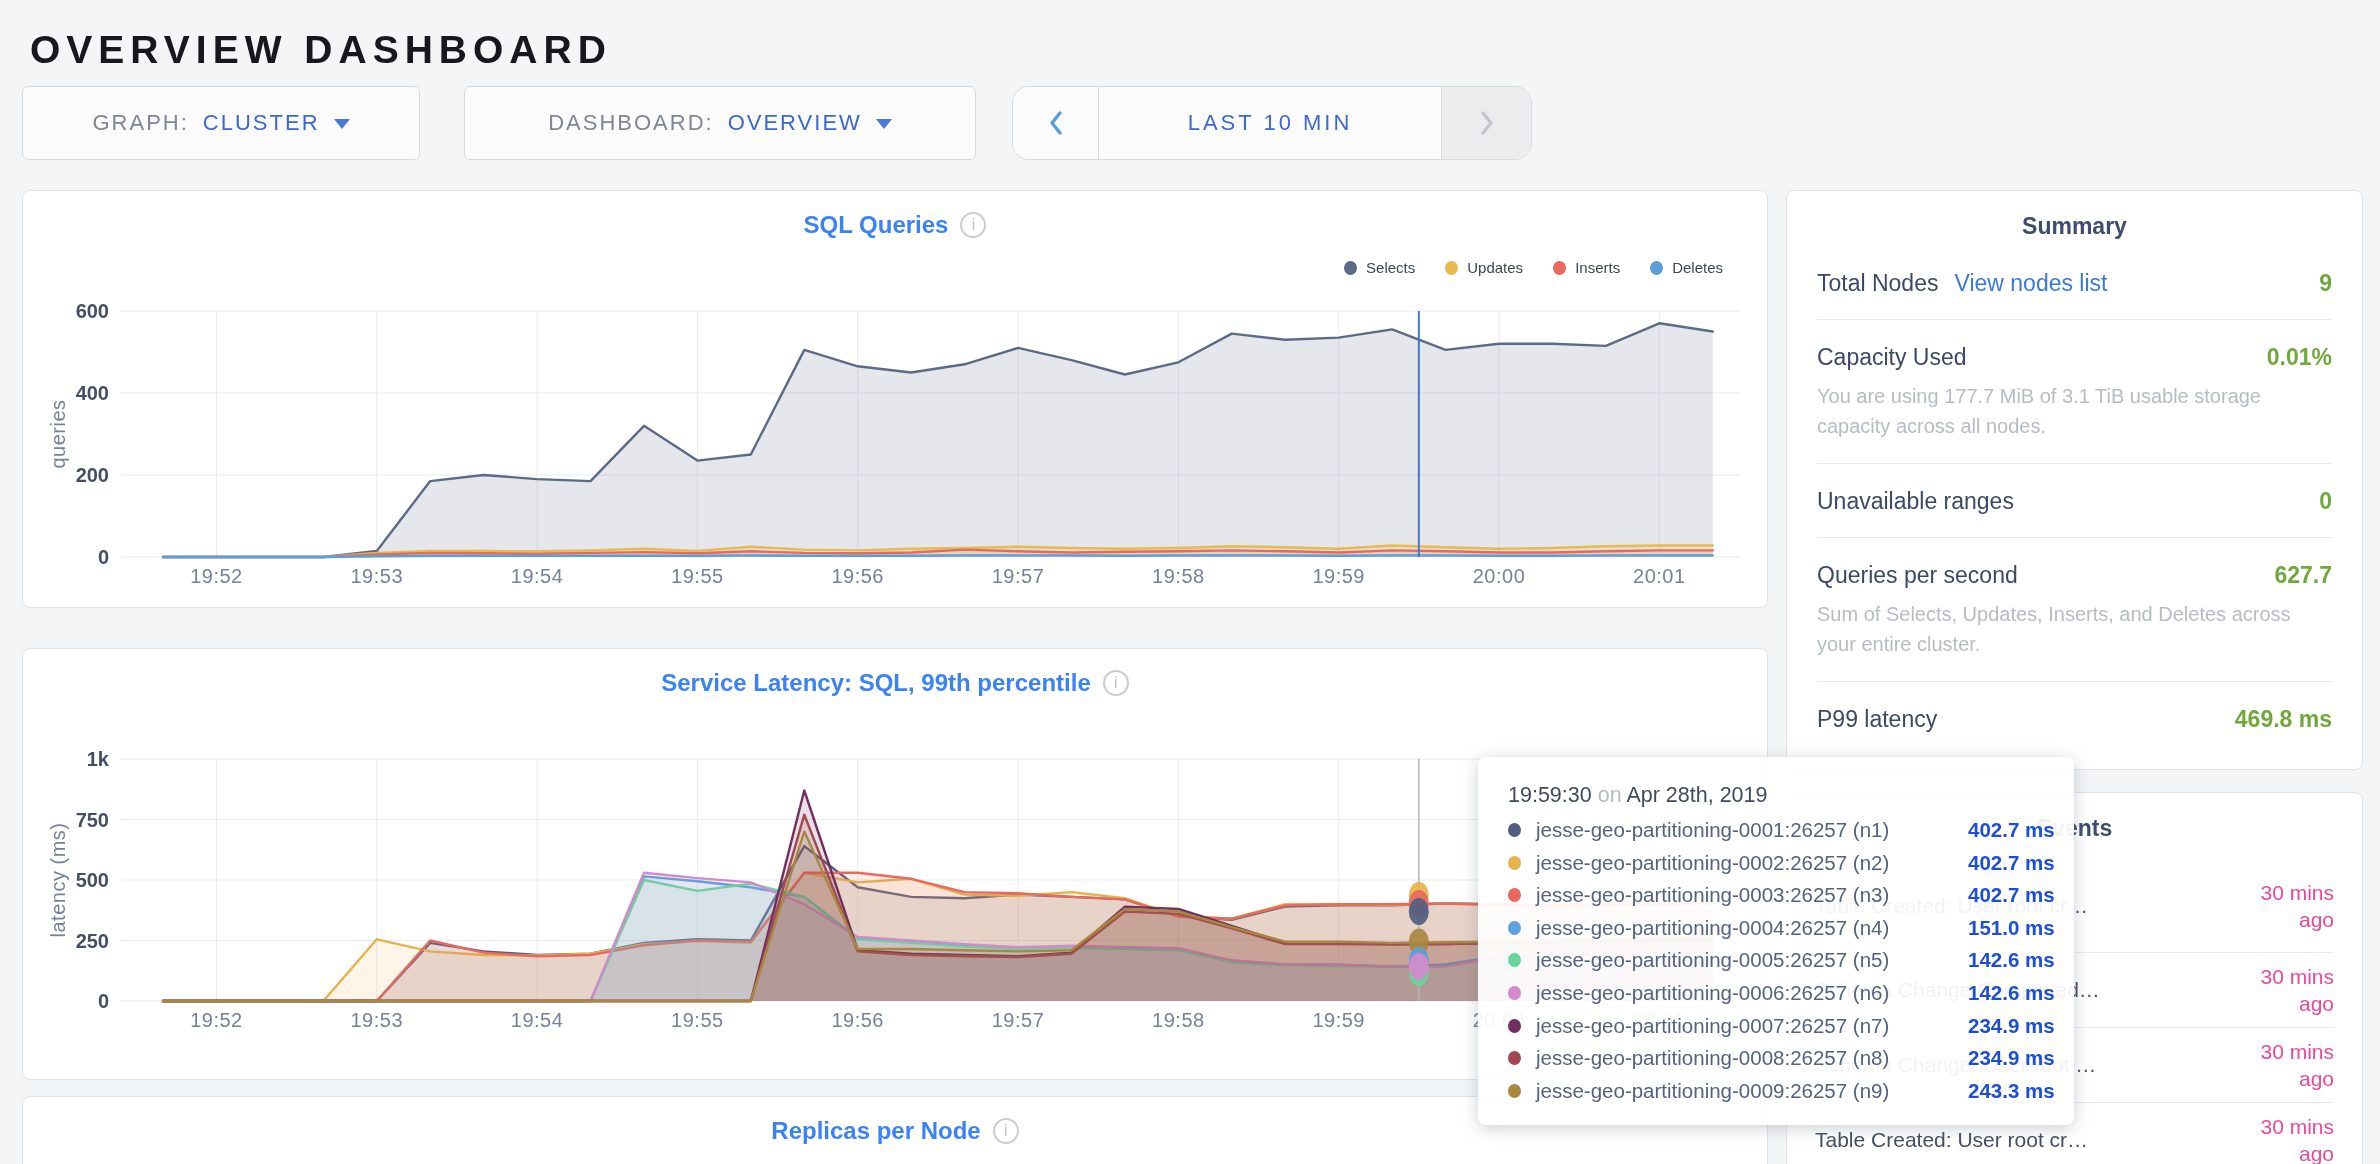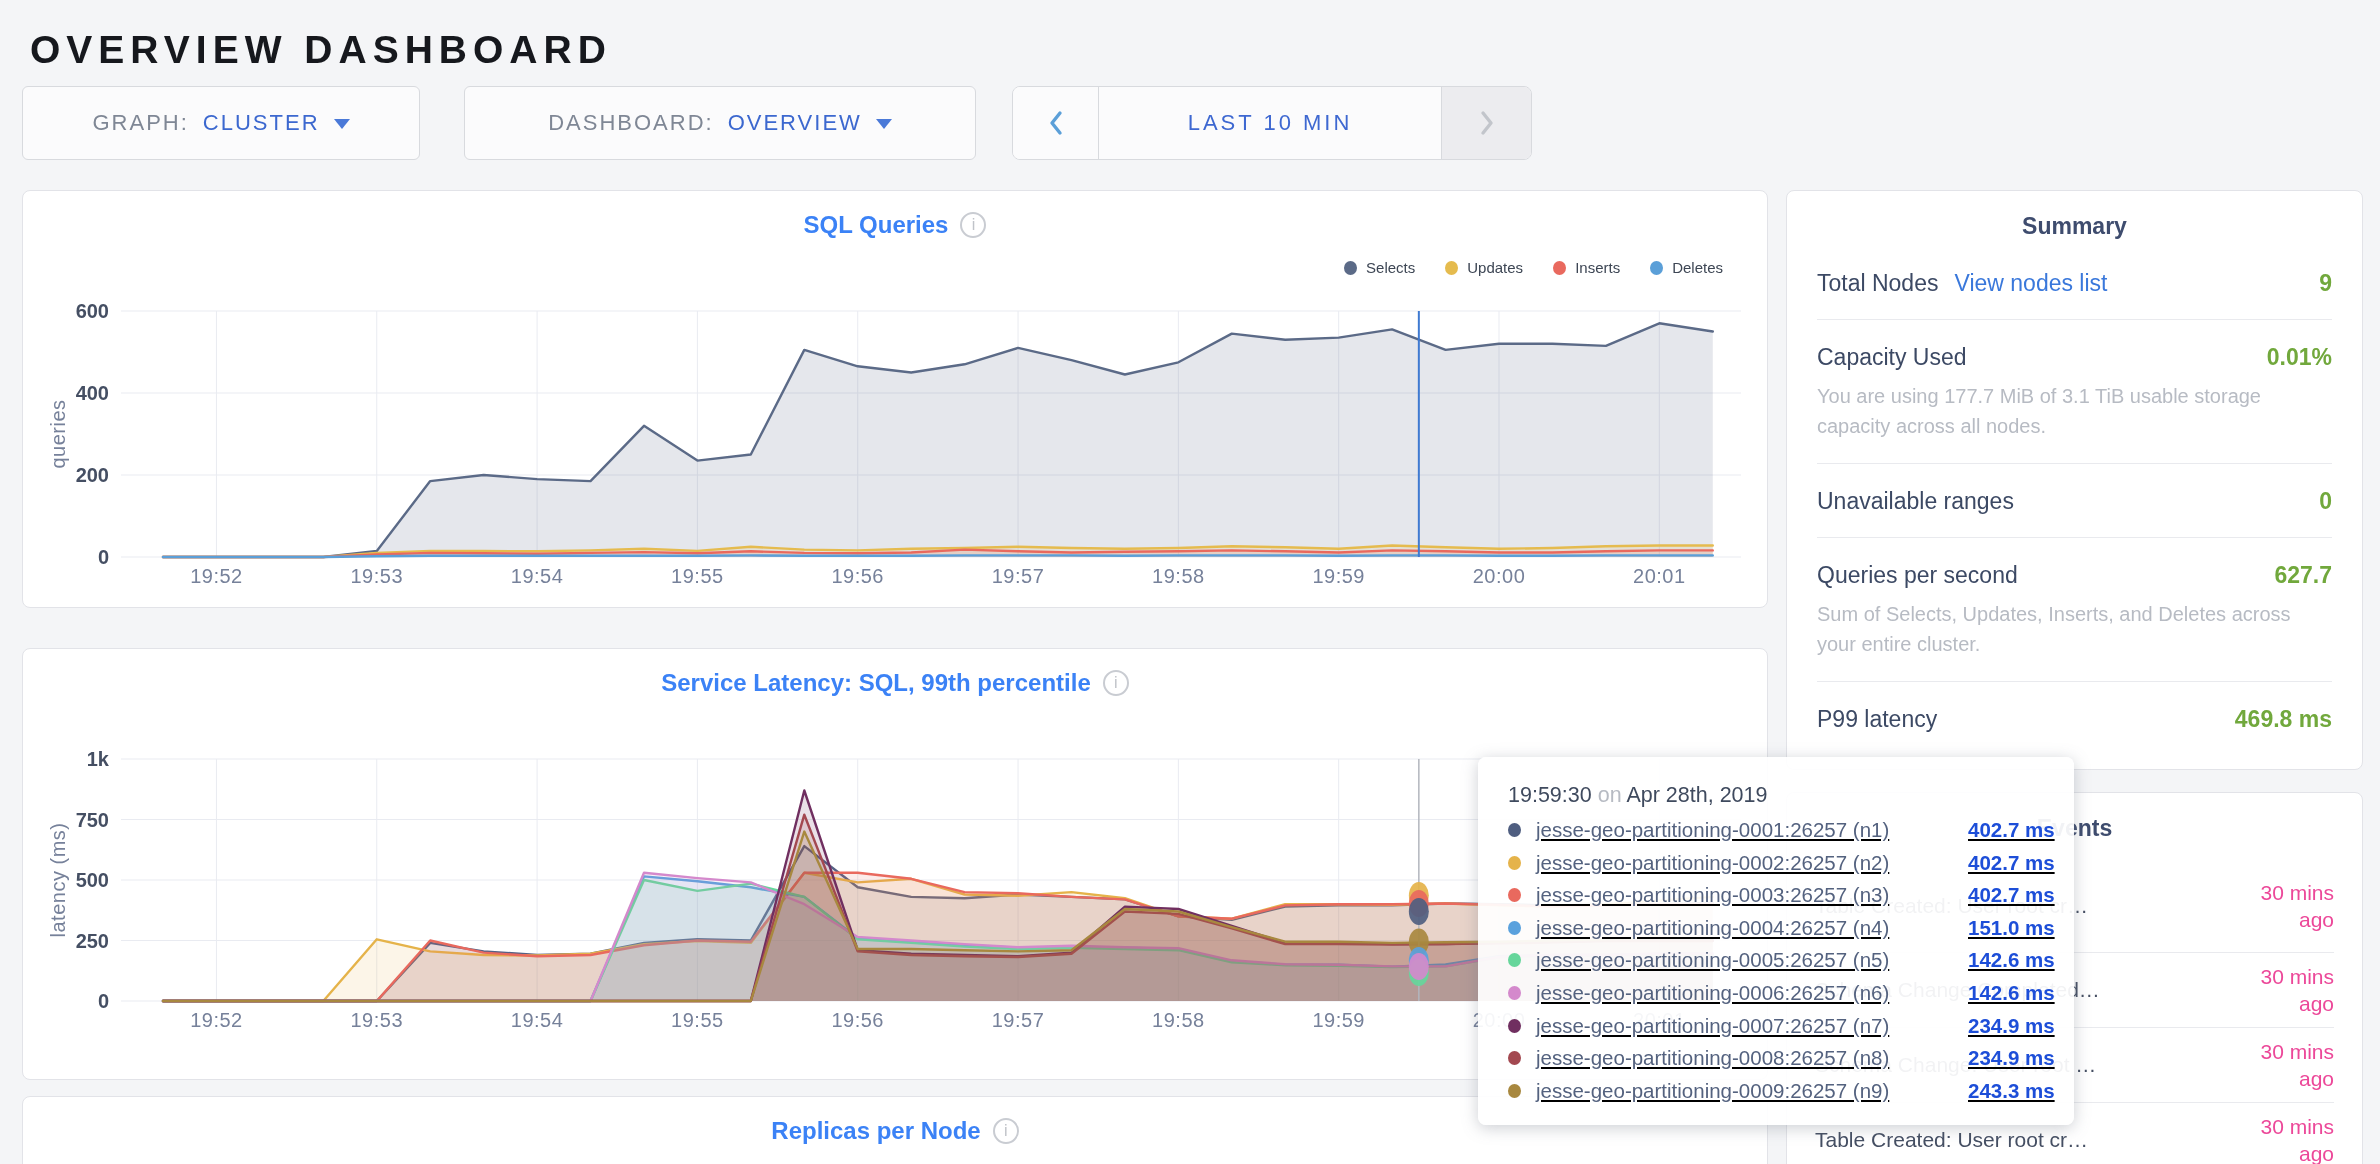--- a/index.html
+++ b/index.html
@@ -8,21 +8,21 @@
 
   
   #page-title{position:absolute;left:30px;top:2px;font-size:39px;font-weight:700;letter-spacing:6px;color:#16181d;}
 
   
   .dropdown{position:absolute;top:86px;height:74px;background:#fbfbfc;border:1px solid #d8dade;border-radius:6px;
     display:flex;align-items:center;justify-content:center;gap:14px;box-sizing:border-box;cursor:pointer;}
   .dd-label{font-size:22px;letter-spacing:2px;color:#7f8795;}
   .dd-value{font-size:22px;letter-spacing:2px;color:#3c68cf;font-weight:400;}
   .caret{width:0;height:0;border-left:8px solid transparent;border-right:8px solid transparent;border-top:10px solid #4a79d8;margin-top:2px;}
-  #timewindow{position:absolute;left:1012px;top:86px;height:74px;width:520px;display:flex;border:1px solid #d8dade;border-radius:8px;overflow:hidden;background:#fbfbfc;box-sizing:border-box;}
+  #timewindow{position:absolute;left:1012px;top:86px;height:74px;width:520px;display:flex;border:1px solid #d8dade;border-radius:17px;overflow:hidden;background:#fbfbfc;box-sizing:border-box;}
   .tw-btn{width:86px;display:flex;align-items:center;justify-content:center;background:#fbfbfc;border:none;border-right:1px solid #d8dade;cursor:pointer;}
   .tw-btn.disabled{background:#ececef;border-right:none;border-left:1px solid #d8dade;cursor:default;width:90px;}
   .tw-label{flex:1;display:flex;align-items:center;justify-content:center;font-size:22px;letter-spacing:3px;color:#3e68d1;cursor:pointer;}
 
   
   .chart-title-row{position:absolute;left:0;right:0;top:20px;display:flex;align-items:center;justify-content:center;gap:12px;}
   .chart-title{font-size:24px;font-weight:700;color:#3b82f6;}
   .info-icon{width:26px;height:26px;border:2px solid #c9ccd2;border-radius:50%;color:#c0c3c9;display:flex;align-items:center;justify-content:center;font-size:16px;box-sizing:border-box;cursor:pointer;}
   .info-icon::before{content:"i";}
   .legend{position:absolute;right:44px;top:68px;display:flex;gap:30px;align-items:center;}
@@ -50,21 +50,21 @@
   .ev-row{height:74px;display:flex;align-items:center;border-top:1px solid #e9eaee;}
   .ev-row:first-child{border-top:none;height:92px;padding-top:10px;}
   .ev-title{font-size:21px;color:#454f63;white-space:nowrap;overflow:hidden;max-width:330px;}
   .ev-time{margin-left:auto;width:112px;text-align:right;font-size:21px;line-height:27px;color:#ec4899;}
 
   
   #tooltip{position:absolute;left:1478px;top:757px;width:596px;height:368px;background:rgba(255,255,255,0.93);
     border-radius:8px;box-shadow:0 3px 16px rgba(110,116,130,0.35);box-sizing:border-box;padding:26px 30px;z-index:10;}
   .tt-header{font-size:21.5px;color:#3f4a5e;margin-bottom:10px;}
   .tt-on{color:#b7bbc3;text-align:right;}
-  .tt-row{display:flex;align-items:center;margin-top:8.6px;text-decoration:underline;}
+  .tt-row{display:flex;align-items:center;margin-top:8.6px;}
   .tt-dot{width:13px;height:14px;border-radius:50%;margin-right:15px;flex:none;}
   .tt-name{font-size:20.5px;color:#54627f;width:432px;flex:none;}
   .tt-value{font-size:20.5px;font-weight:700;color:#1d4ed8;white-space:nowrap;}
 </style>
 </head>
 <body>
 
 <div id="page">
 
   <h1 id="page-title">OVERVIEW DASHBOARD</h1>

